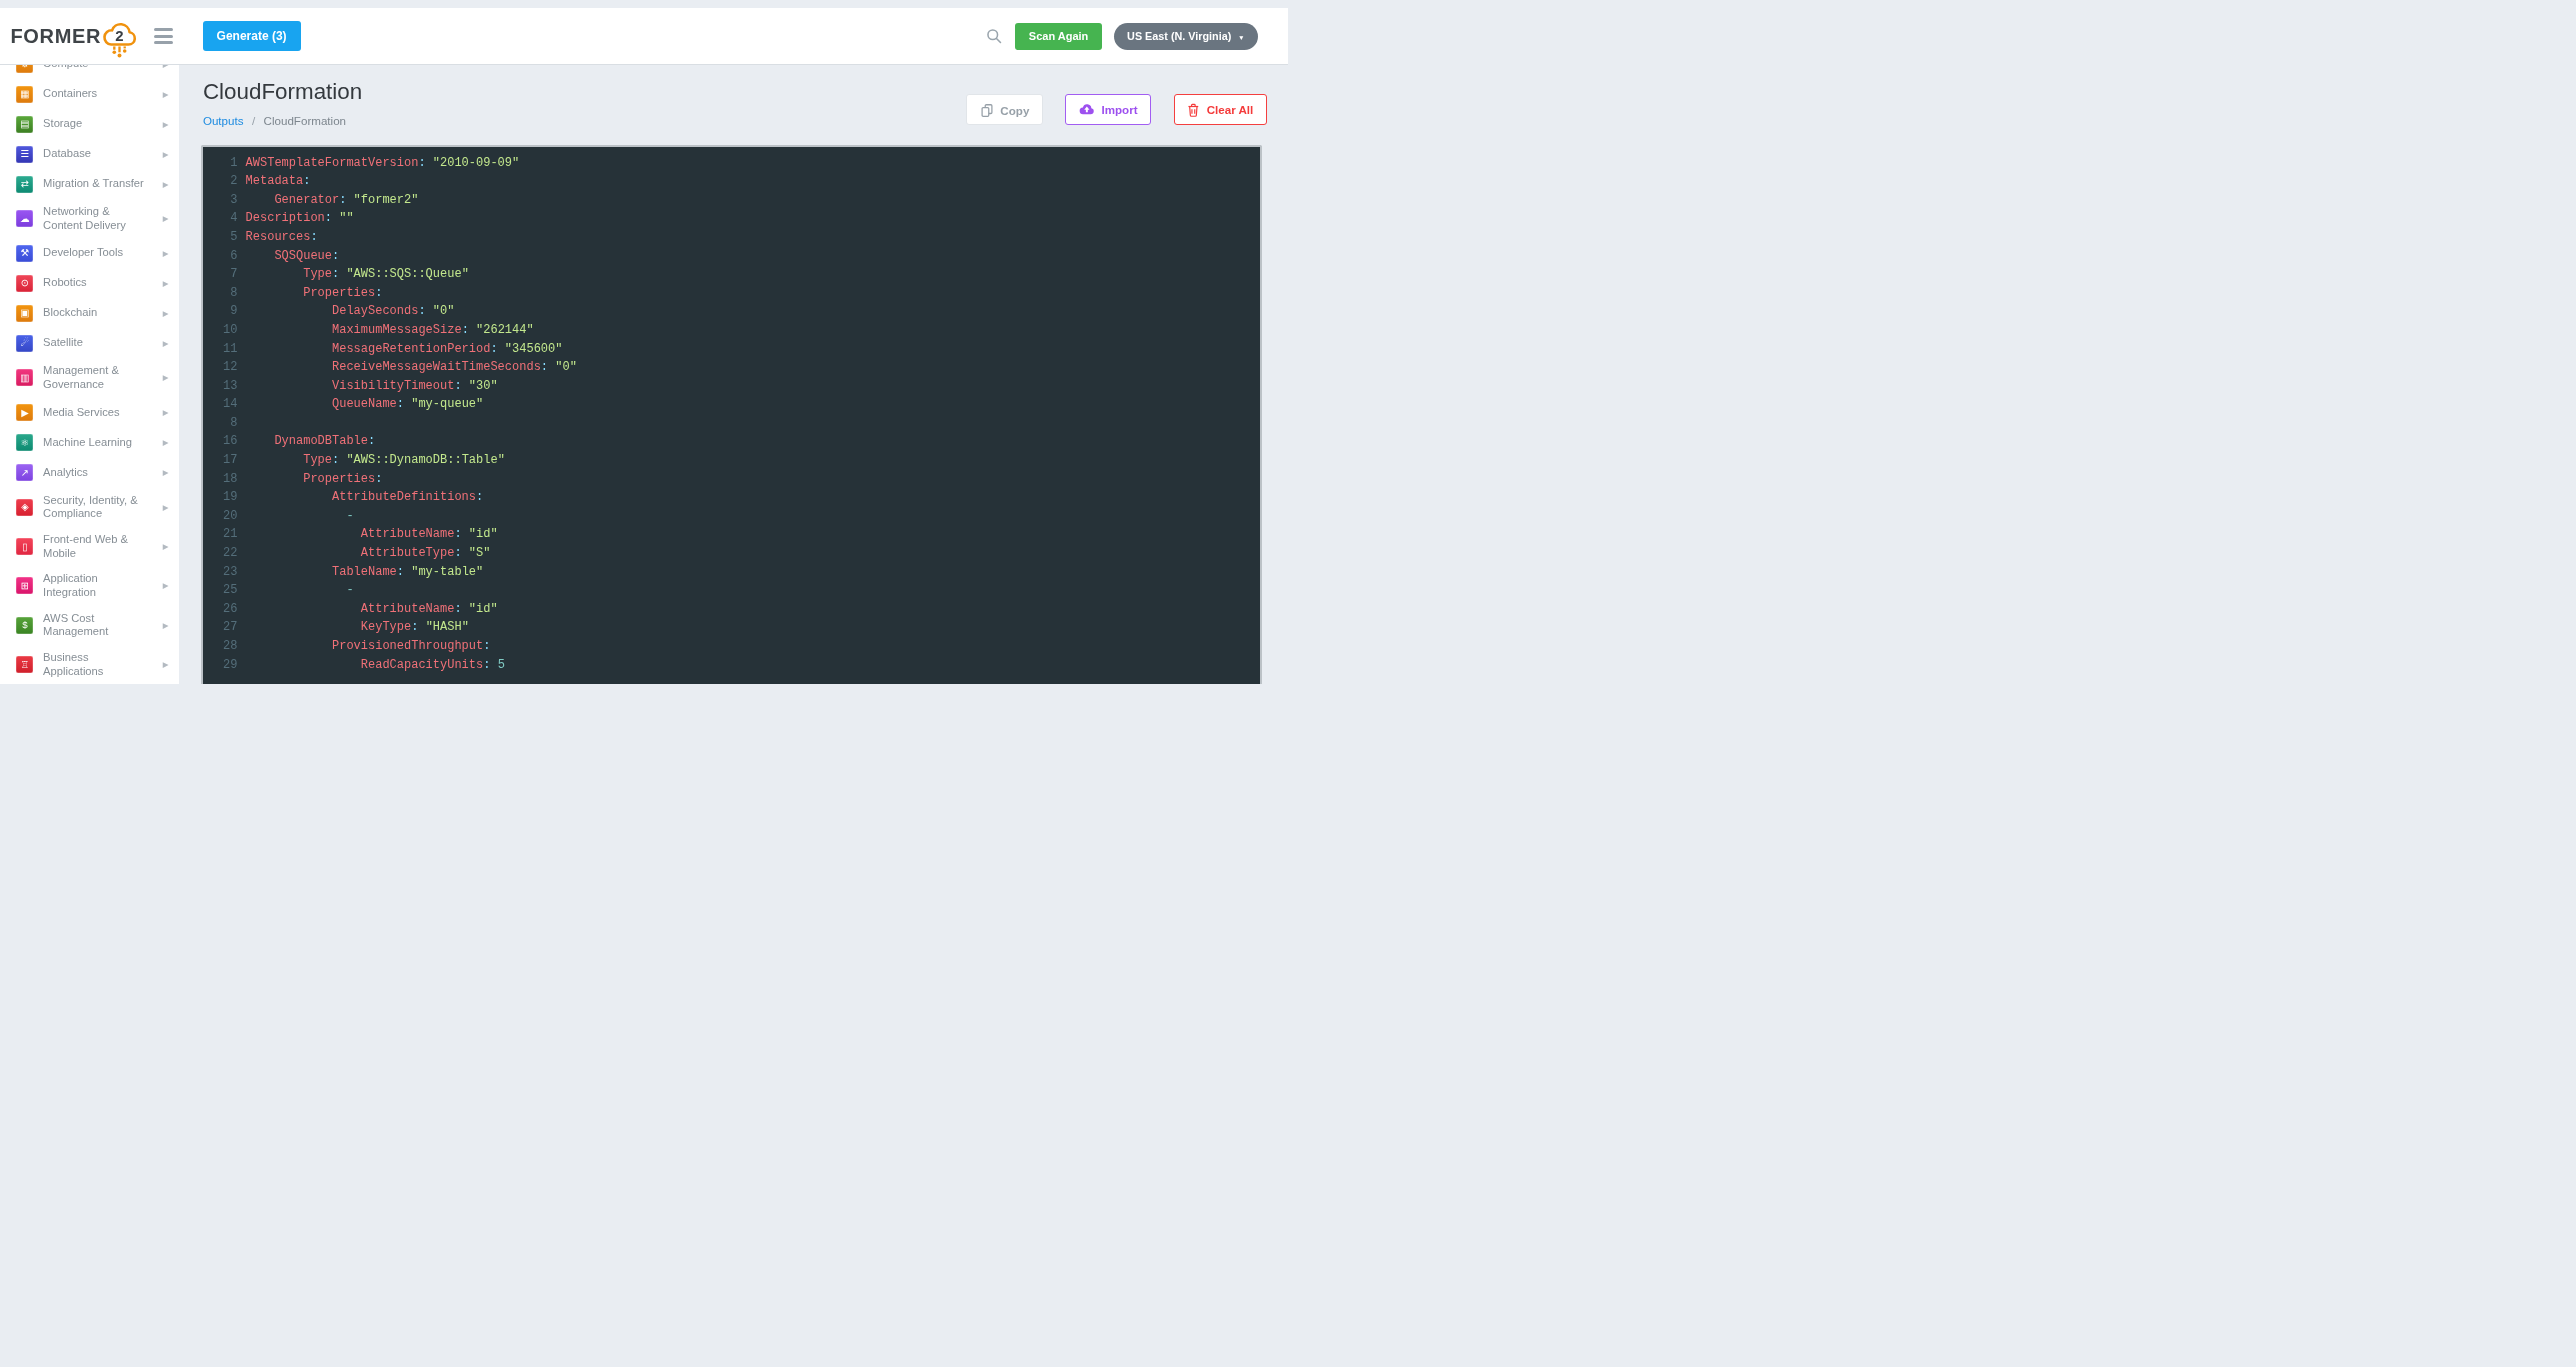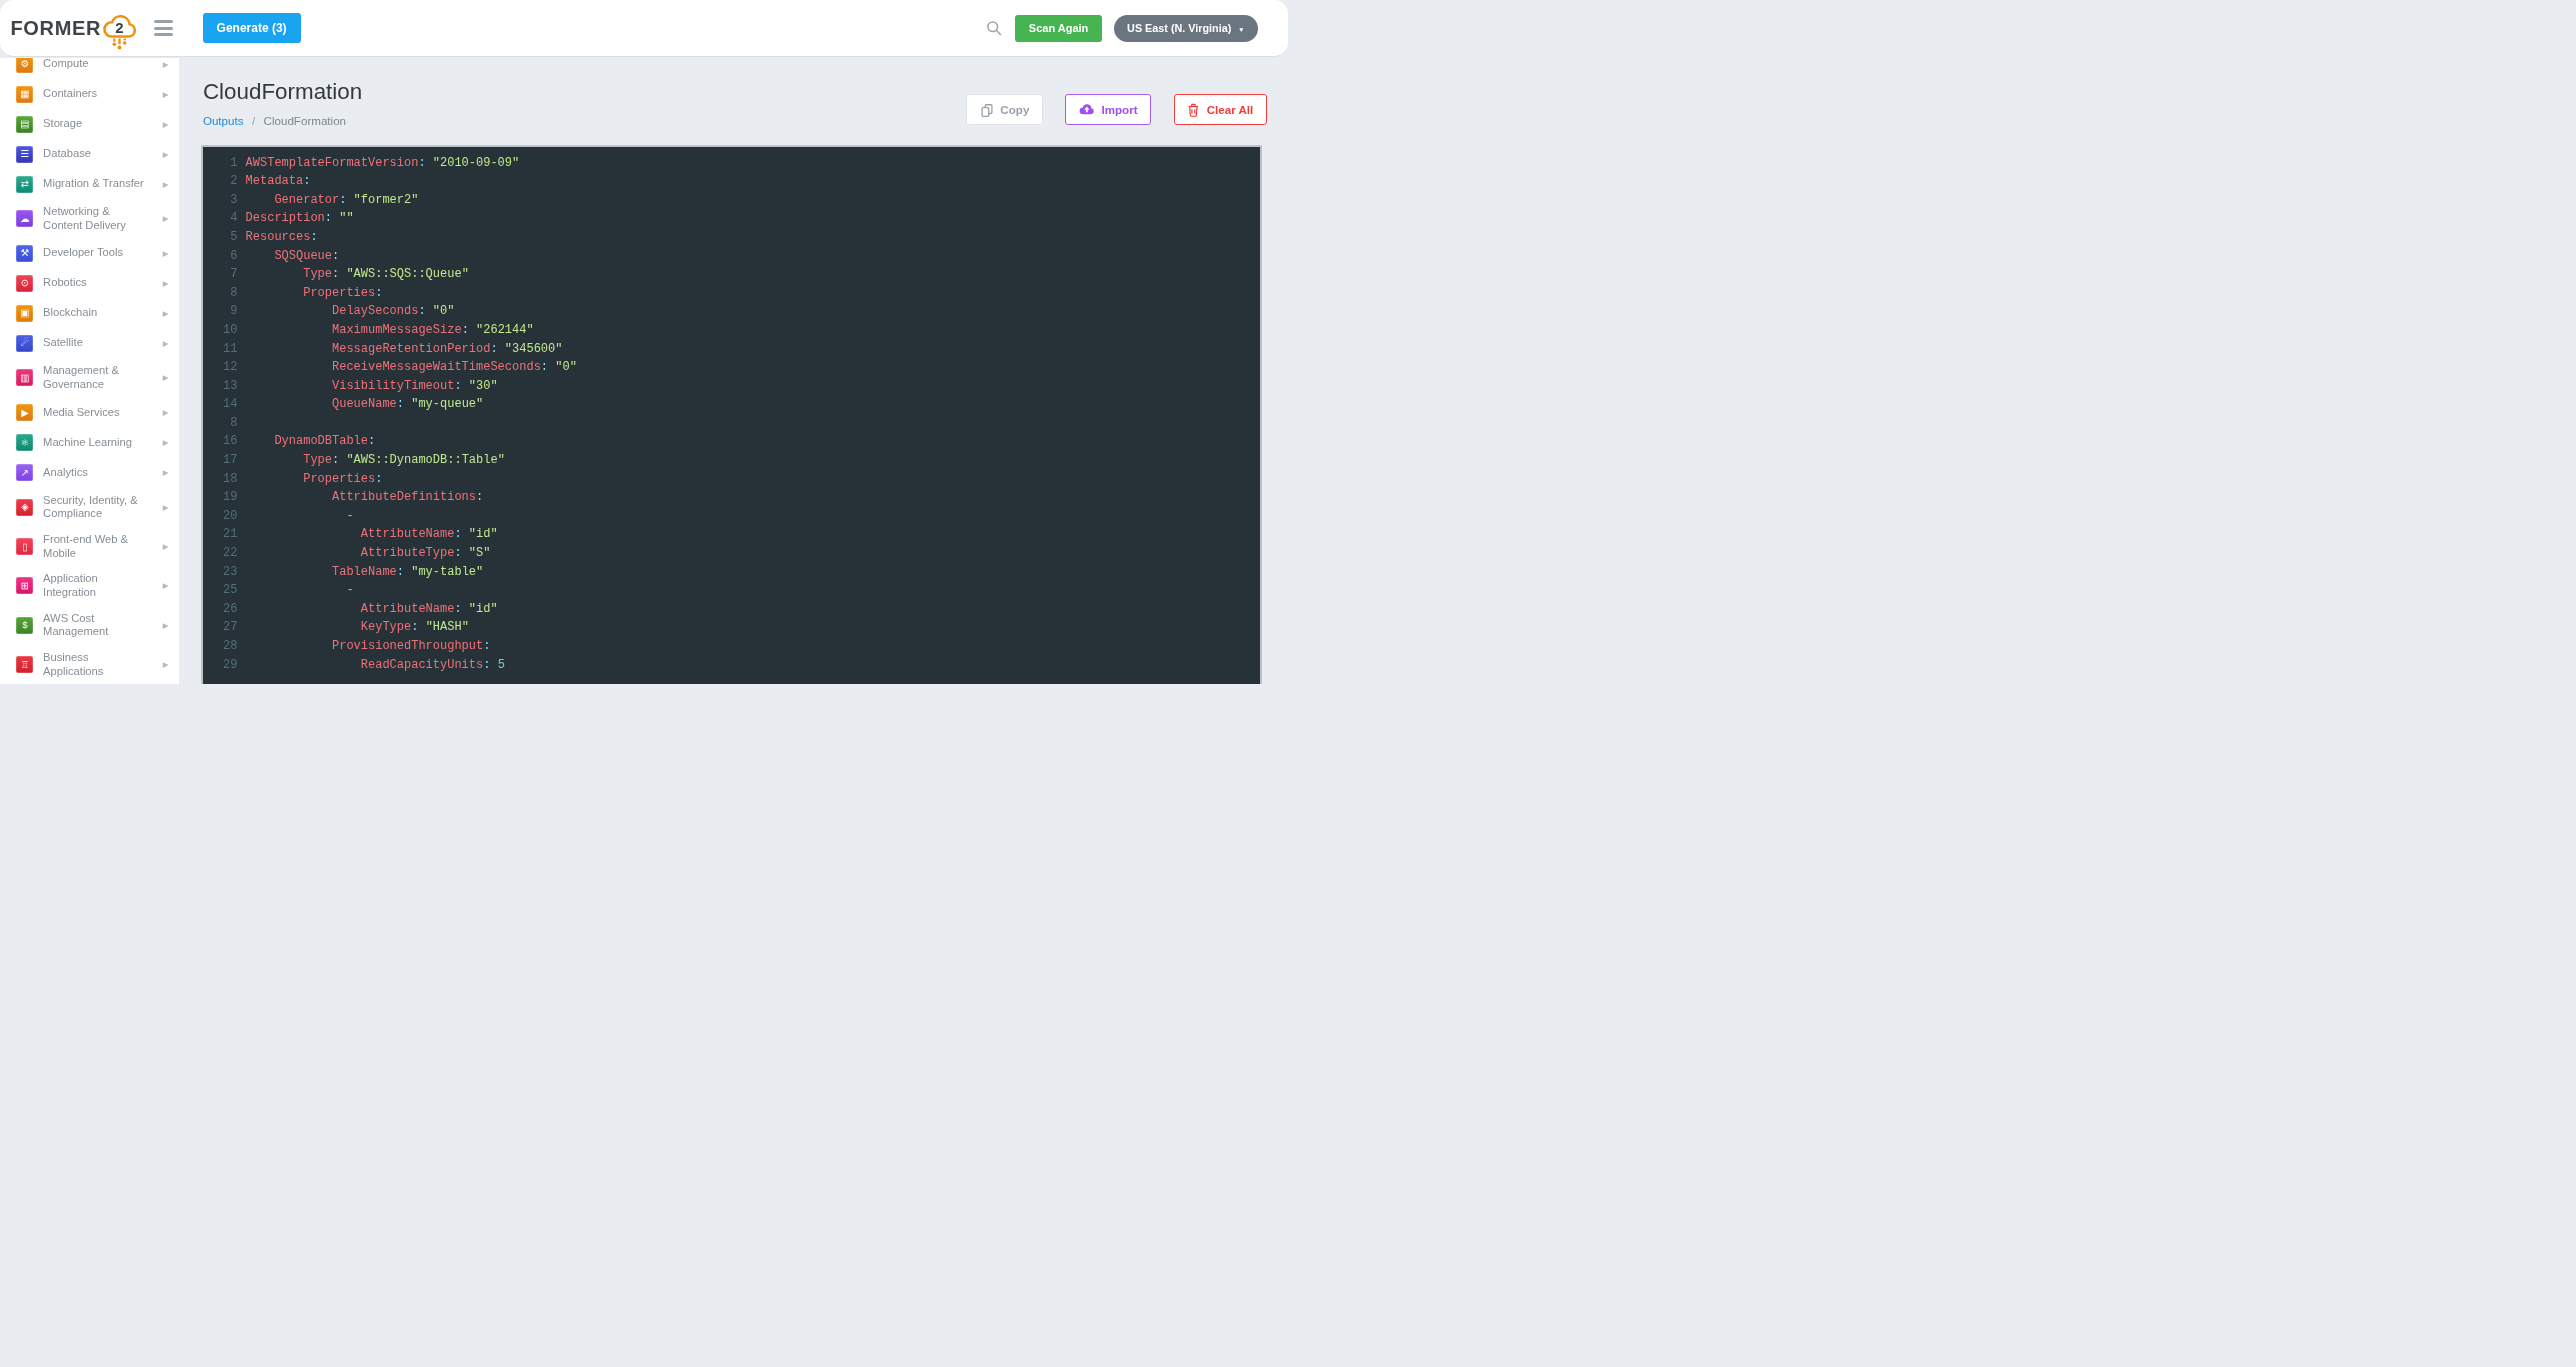--- a/index.html
+++ b/index.html
@@ -3,23 +3,23 @@
 <meta charset="utf-8">
 <style>
   html,body{margin:0;padding:0;}
   body{
     width:1288px;height:684px;overflow:hidden;position:relative;
     background:#e9edf2;font-family:"Liberation Sans",sans-serif;
     -webkit-font-smoothing:antialiased;
   }
   
   .header{
-    position:absolute;top:0;left:0;right:0;height:57px;background:#ffffff;
+    position:absolute;top:8px;left:0;right:0;height:57px;background:#ffffff;
     border-bottom:0.7px solid #d9dee3;display:flex;align-items:center;
-    padding:0 30px 0 10.4px;box-sizing:border-box;z-index:30;border-radius:14px;
+    padding:0 30px 0 10.4px;box-sizing:border-box;z-index:30;
   }
   .logo{display:flex;align-items:center;cursor:pointer;}
   .logo-text{font-size:20px;font-weight:700;letter-spacing:0.7px;color:#3f4448;}
   .logo-cloud{margin-left:-1.5px;margin-top:3px;}
   .burger{margin-left:10.4px;display:flex;flex-direction:column;gap:3.7px;cursor:pointer;padding:4.5px;}
   .burger span{display:block;width:19.4px;height:3px;border-radius:1.5px;background:#97a1aa;}
   .btn{border:none;cursor:pointer;font-family:"Liberation Sans",sans-serif;}
   .generate-btn{
     margin-left:25px;background:#18a4f0;color:#fff;font-size:12px;font-weight:600;
     padding:8.2px 14px;border-radius:3px;
@@ -63,21 +63,21 @@
   .page-title{font-size:22.4px;font-weight:400;color:#34393e;margin:13.4px 0 9px 1.5px;}
   .breadcrumb{font-size:11.6px;margin-left:1.5px;}
   .crumb-link{color:#1d8be0;cursor:pointer;text-decoration:none;}
   .crumb-sep{color:#98a1a9;margin:0 5.2px;}
   .crumb-current{color:#7d868e;}
   .actions{position:absolute;top:36px;right:21px;display:flex;gap:22.4px;}
   .action-btn{
     background:#fff;border-radius:3px;font-size:11.6px;font-weight:600;
     padding:7.5px 12.7px;display:flex;align-items:center;gap:6.7px;
   }
-  .copy-btn{border:0.7px solid #e1e5e9;color:#97a0a8;}
+  .copy-btn{border:0.7px solid #e1e5e9;color:#97a0a8;align-items:flex-end;}
   .import-btn{border:0.7px solid #a25df2;color:#9d50ef;}
   .clear-btn{border:0.7px solid #f43f3f;color:#f43b3b;}
   
   .code-card{
     margin-top:18px;width:1061px;min-height:611px;box-sizing:border-box;
     background:#263238;border:2.2px solid #bcc2c7;border-radius:1.5px;
     padding:6.7px 0 22.4px 0;cursor:text;
   }
   .code-line{
     display:flex;font-family:"Liberation Mono","DejaVu Sans Mono",monospace;

